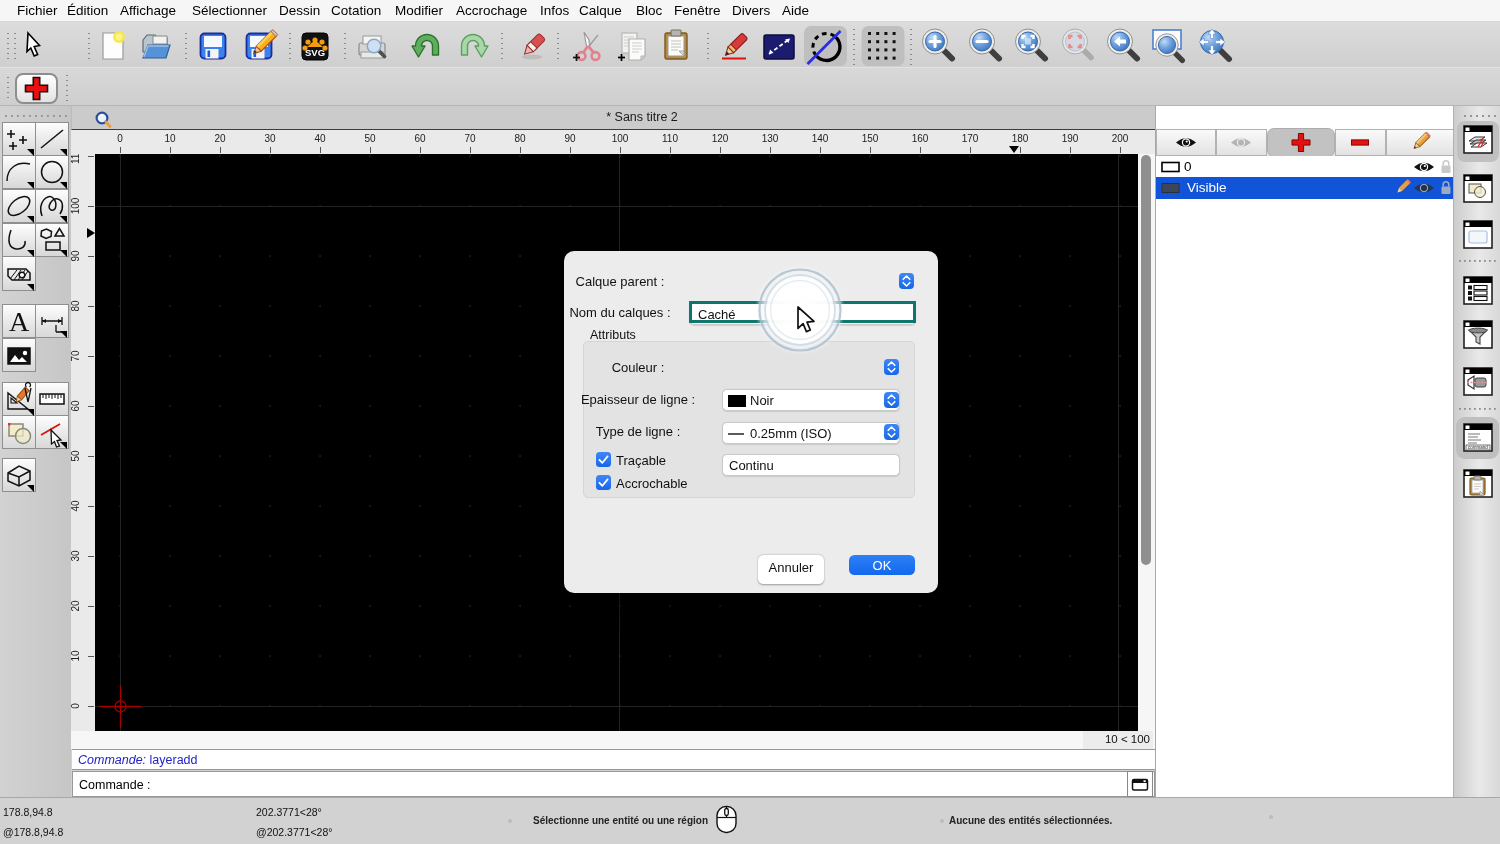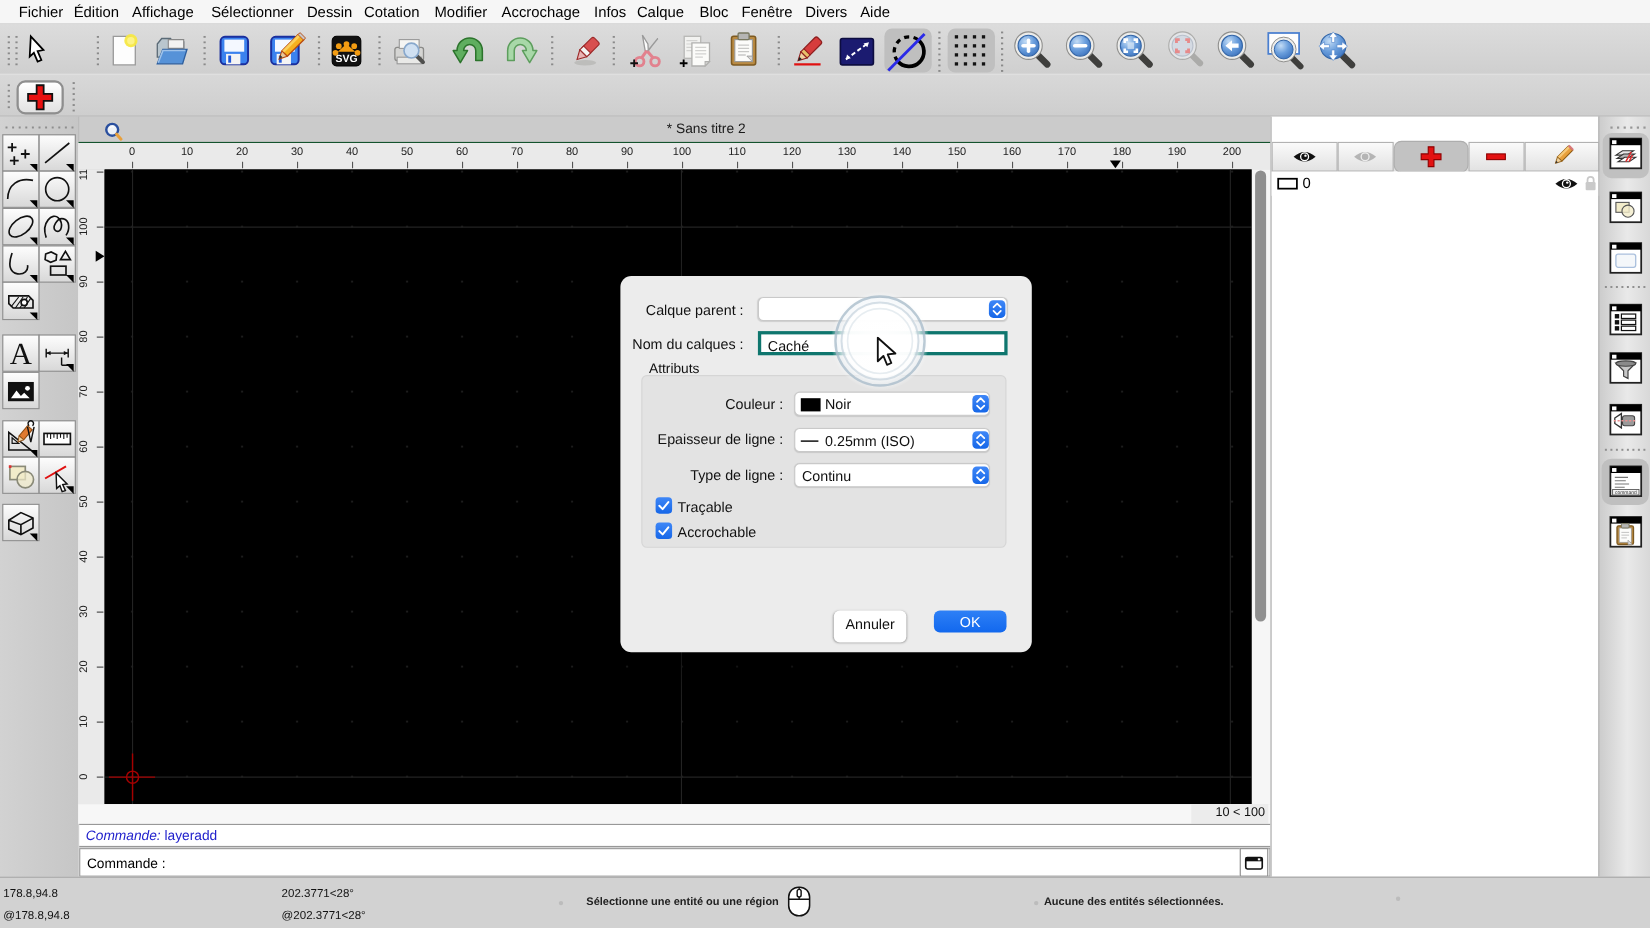--- a/index.html
+++ b/index.html
@@ -36,22 +36,22 @@
 #lptools { position:absolute; left:0; top:23px; width:298px; height:27px; background:linear-gradient(#fafafa,#e0e0e0); }
 .lpbtn { position:absolute; top:0; height:27px; background:linear-gradient(#fafafa,#e2e2e2); border:1px solid #b2b2b2; }
 .lrow { position:absolute; left:0; width:298px; height:22px; }
 
 #rstrip { position:absolute; left:1453px; top:106px; width:47px; height:691px; background:linear-gradient(to right,#cccccc,#e9e9e9 55%,#d8d8d8); border-left:1px solid #b0b0b0; }
 
 #statusbar { position:absolute; left:0; top:797px; width:1500px; height:47px; background:#d2d2d2; border-top:1px solid #a8a8a8; font-size:10.5px; color:#111; }
 .sdot { position:absolute; width:4px; height:4px; border-radius:2px; background:#bcbcbc; }
 
 #dialog { position:absolute; left:564px; top:251px; width:374px; height:342px; background:#ececec; border-radius:10px; box-shadow:0 18px 50px rgba(0,0,0,0.55); font-size:13px; color:#111; }
-.dlabel { position:absolute; text-align:right; }
-.combo { position:absolute; background:#fff; border:1px solid #c9c9c9; border-radius:5px; box-shadow:0 0.5px 1px rgba(0,0,0,0.12); }
+.dlabel { position:absolute; text-align:center; }
+.combo { position:absolute; background:#fff; border:1px solid #c9c9c9; border-radius:5px; box-shadow:0 0.5px 1px rgba(0,0,0,0.12);margin-top:33px; }
 .stepper { position:absolute; width:15px; height:16px; background:linear-gradient(#3f87f7,#1667e8); border-radius:4px; }
 .dfield { position:absolute; background:#fff; border:3px solid #0f766e; }
 #dgroup { position:absolute; left:19px; top:90px; width:332px; height:157px; background:#e3e3e3; border:1px solid #d5d5d5; border-radius:5px; }
 .cbox { position:absolute; width:15px; height:15px; background:linear-gradient(#3f87f7,#1667e8); border-radius:3.5px; }
 #btn-annuler { position:absolute; left:194px; top:304px; width:66px; height:29px; background:#fff; border-radius:5.5px; box-shadow:0 0.5px 2px rgba(0,0,0,0.35); text-align:center; padding-top:5px; font-size:13px; }
 #btn-ok { position:absolute; left:285px; top:304px; width:66px; height:20px; background:linear-gradient(#2e80f6,#1268ee); border-radius:5.5px; color:#fff; text-align:center; padding-top:2.5px; font-size:13px; }
 </style>
 </head>
 <body>
 <div id="menubar">
@@ -673,20 +673,39 @@
           <circle r="3.6" fill="#111" stroke="#fff" stroke-width="1.2"></circle>
           <circle cx="0.8" cy="-1" r="1.1" fill="#fff"></circle>
         </g>
 <g transform="translate(290,11)">
           <rect x="-4.5" y="-1.5" width="9" height="7.5" rx="1" fill="#c9c9c9"></rect>
           <path d="M-2.8,-1.5 v-2 a2.8,2.8 0 0 1 5.6,0 v2" fill="none" stroke="#c9c9c9" stroke-width="1.6"></path>
         </g>
 </svg>
 <span style="position:absolute;left:28px;top:3px;font-size:13.5px;color:#000">0</span>
 </div>
+<div class="lrow" style="top:71px;background:#1254d8">
+<svg width="298" height="22" style="position:absolute">
+<rect x="6" y="6.5" width="17" height="9" fill="#3c4656" stroke="#28303c" stroke-width="1"></rect>
+<g transform="translate(246,11) rotate(45)">
+          <rect x="-2.2" y="-9" width="4.4" height="11" fill="#e8a03c"></rect>
+          <path d="M-2.2,2 h4.4 l-2.2,4.5 z" fill="#f0d2a0"></path>
+          <rect x="-2.2" y="-10.5" width="4.4" height="1.8" fill="#d87878"></rect>
+        </g>
+<g transform="translate(268,11)">
+          <path d="M-10,0 Q0,-8.5 10,0 Q0,8.5 -10,0 Z" fill="#26303e" opacity="0.85"></path>
+          <circle r="3.6" fill="#26303e" stroke="#8ba0c8" stroke-width="1.2"></circle>
+        </g>
+<g transform="translate(290,11)">
+          <rect x="-4.5" y="-1.5" width="9" height="7.5" rx="1" fill="#9cabc4"></rect>
+          <path d="M-2.8,-1.5 v-2 a2.8,2.8 0 0 1 5.6,0 v2" fill="none" stroke="#9cabc4" stroke-width="1.6"></path>
+        </g>
+</svg>
+<span style="position:absolute;left:31px;top:3px;font-size:13.5px;color:#fff">Visible</span>
+</div>
 </div>
 <div id="rstrip">
 <div style="position:absolute;left:3px;top:15px;width:42px;height:41px;background:#c0c0c0;border-radius:8px"></div>
 <div style="position:absolute;left:2px;top:311px;width:43px;height:42px;background:#bfbfbf;border-radius:9px"></div>
 <svg width="47" height="360" style="position:absolute;left:0;top:0">
 <g fill="#969696">
 <rect x="10" y="9" width="2" height="2"></rect>
         <rect x="16" y="9" width="2" height="2"></rect>
         <rect x="22" y="9" width="2" height="2"></rect>
         <rect x="28" y="9" width="2" height="2"></rect>

